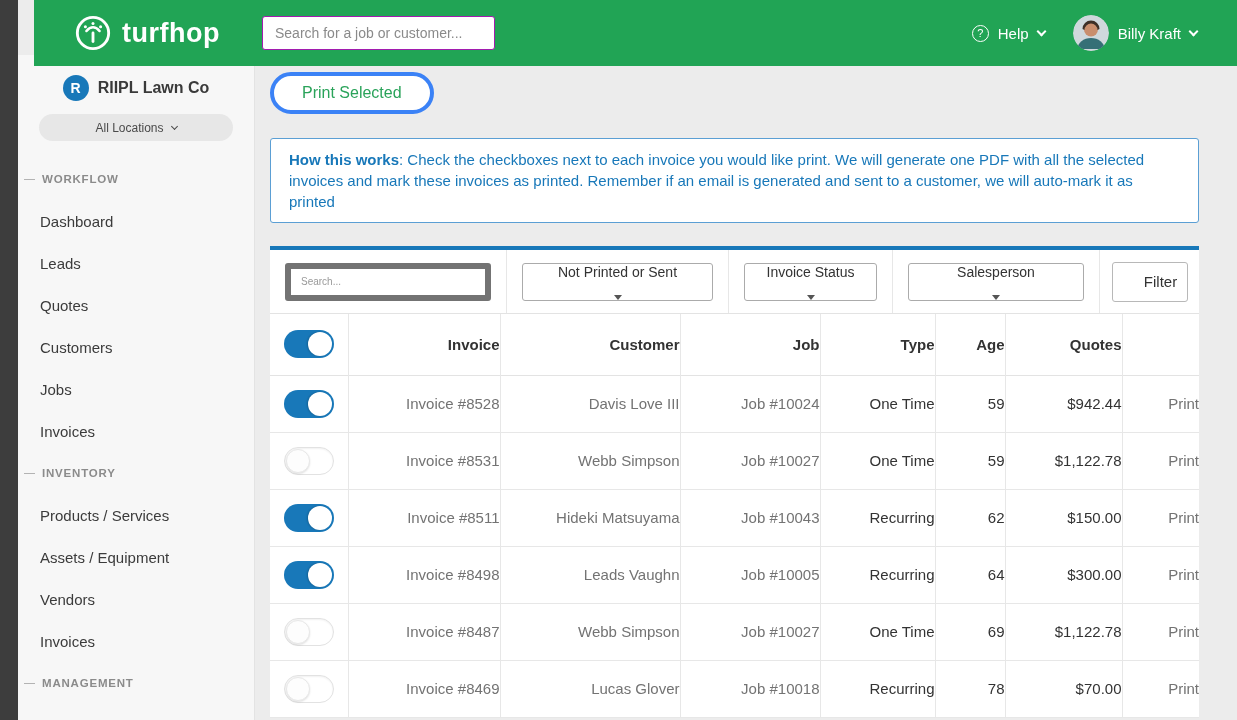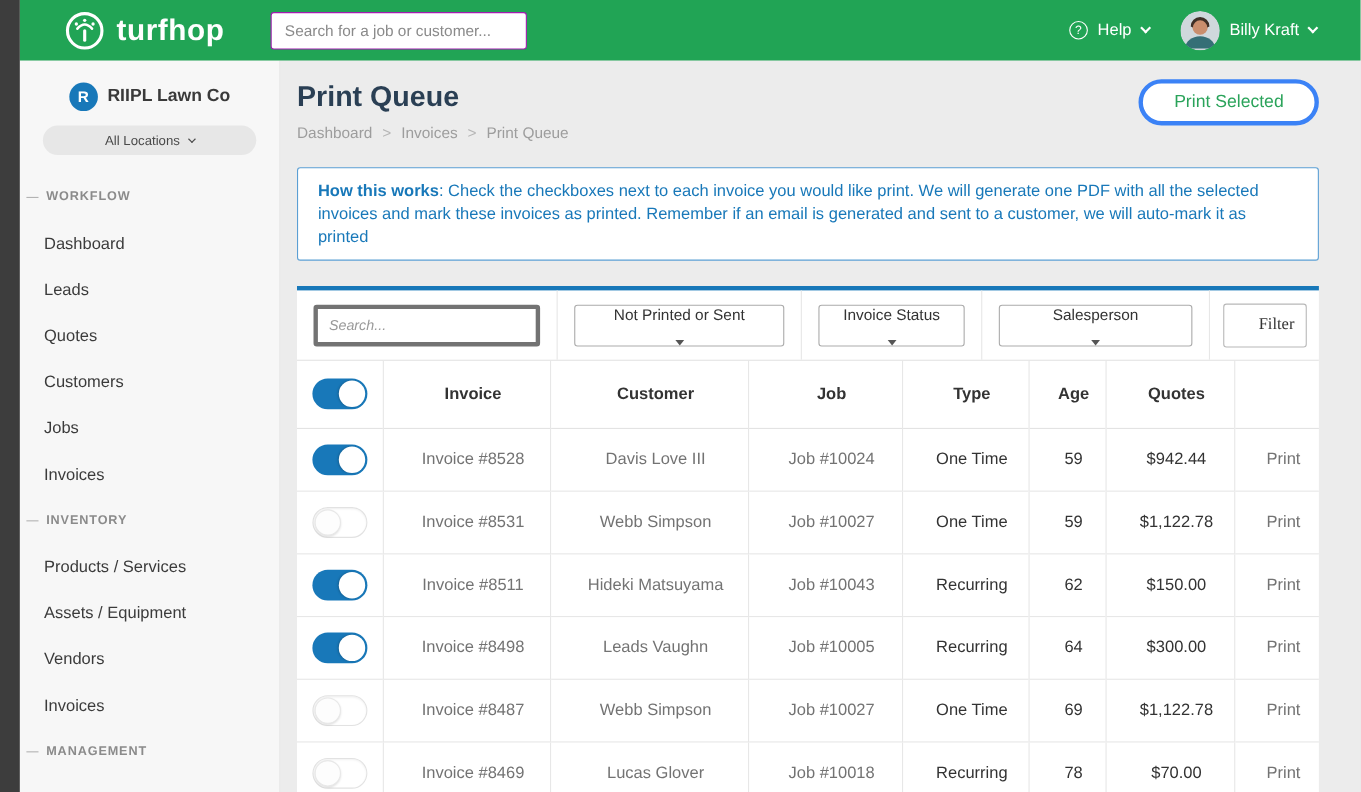--- a/index.html
+++ b/index.html
@@ -6,21 +6,21 @@
   html,body { margin:0; padding:0; }
   body {
     width:1237px; height:720px; overflow:hidden; position:relative;
     font-family:"Liberation Sans", sans-serif; background:#ececec;
   }
 
   
   .dark-strip { position:absolute; left:0; top:0; width:18px; height:720px; background:#3d3d3d; z-index:6; }
 
   
-  .navbar { position:absolute; left:18px; top:0; right:0; height:55px; background:#21a455;
+  .navbar { position:absolute; left:34px; top:0; right:0; height:66px; background:#21a455;
             display:flex; align-items:center; padding:0 40px; z-index:5; }
   .brand { display:flex; align-items:center; gap:10px; margin-right:42px; }
   .brand-text { color:#fff; font-size:27px; font-weight:700; letter-spacing:.5px; }
   .nav-search { width:233px; height:34px; border:1px solid #a21caf; border-radius:3px; padding:0 12px;
                 font-size:14px; color:#444; outline:none; font-family:inherit; }
   .nav-search::placeholder { color:#8a8a8a; }
   .nav-right { margin-left:auto; display:flex; align-items:center; gap:28px; color:#fff; font-size:15px; }
   .help, .user { display:flex; align-items:center; gap:9px; cursor:pointer; }
   .help-q { width:17px; height:17px; border:1px solid #fff; border-radius:50%; font-size:11px;
             display:inline-flex; align-items:center; justify-content:center; }
@@ -59,33 +59,33 @@
   .info-box { margin-top:24px; background:#fff; border:1px solid #5b9fd4; border-radius:3px;
               padding:10px 18px; color:#1878b9; font-size:15px; line-height:21px; }
   .info-box strong { font-weight:700; }
 
   .panel { margin-top:23px; background:#fff; border-top:4px solid #1878b9; }
 
   .filter-row { display:flex; height:64px; border-bottom:1px solid #e3e3e3; }
   .filter-cell { display:flex; align-items:center; padding:0 15px; border-right:1px solid #e7e7e7; }
   .c1 { width:237px; } .c2 { width:222px; } .c3 { width:164px; } .c4 { width:207px; }
   .c5 { width:99px; border-right:none; justify-content:center; padding:0; }
-  .table-search { width:100%; height:38px; border:4px solid #737373; border-radius:3px; padding:0 10px;
-                  font-size:13px; color:#444; outline:none; font-family:inherit;font-style:italic; }
+  .table-search { width:100%; height:38px; border:6px solid #737373; border-radius:3px; padding:0 10px;
+                  font-size:10px; color:#444; outline:none; font-family:inherit; }
   .table-search::placeholder { color:#999; }
   .select-box { width:100%; height:38px; border:1px solid #ababab; border-radius:3px; background:#fff;
                 display:flex; align-items:center; justify-content:space-between; padding:0 0;
                 font-size:14px; color:#333; cursor:pointer;flex-direction:column; }
   .select-caret { width:0; height:0; border-left:4px solid transparent; border-right:4px solid transparent;
                   border-top:5px solid #555; }
   .filter-btn { width:76px; height:40px; background:#fff; border:1px solid #b8b8b8; border-radius:3px;
-                font-size:15px; color:#333; cursor:pointer; font-family:Liberation Serif, serif;padding-left:28px; }
+                font-size:15px; color:#333; cursor:pointer; font-family:Liberation Sans, sans-serif;padding-left:28px; }
 
   .grid { width:100%; border-collapse:collapse; table-layout:fixed; }
-  .grid th, .grid td { border-left:1px solid #e7e7e7; padding:0 0 0 12px; text-align:center;
+  .grid th, .grid td { border-left:1px solid #e7e7e7; padding:0 0 0 12px; text-align:right;
                        font-size:15px; color:#333; vertical-align:middle; overflow:hidden; white-space:nowrap; }
   .grid th:first-child, .grid td:first-child { border-left:none; }
   .grid th { height:61px; font-weight:700; }
   .grid td { height:57px; }
   .grid thead tr { border-bottom:1px solid #e3e3e3; }
   .grid tbody tr { border-bottom:1px solid #e7e7e7; }
   .toggle-cell { padding-left:14px !important; }
   .cell-link { color:#737373; cursor:pointer; text-decoration:none; }
 
   .toggle { width:50px; height:28px; border-radius:14px; position:relative; cursor:pointer; }
@@ -169,24 +169,20 @@
         <span>MANAGEMENT</span>
       </div>
       <div class="nav-section">
         <span>REPORTS</span>
       </div>
     </nav>
 </aside>
 
 <main class="main">
   <div class="page-head">
-    <div>
-      <h1 class="page-title">Print Queue</h1>
-      <div class="breadcrumb" id="breadcrumb"><span class="bc-item">Dashboard</span><span class="bc-sep">&gt;</span><span class="bc-item">Invoices</span><span class="bc-sep">&gt;</span><span class="bc-item current">Print Queue</span></div>
-    </div>
     <button class="print-selected">Print Selected</button>
   </div>
 
   <div class="info-box">
     <strong>How this works</strong><span>: Check the checkboxes next to each invoice you would like print. We will generate one PDF with all the selected invoices and mark these invoices as printed. Remember if an email is generated and sent to a customer, we will auto-mark it as printed</span>
   </div>
 
   <div class="panel">
     <div class="filter-row">
       <div class="filter-cell c1">

